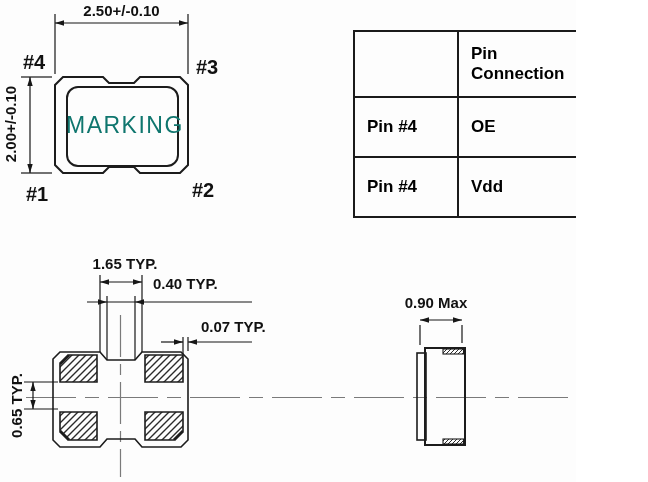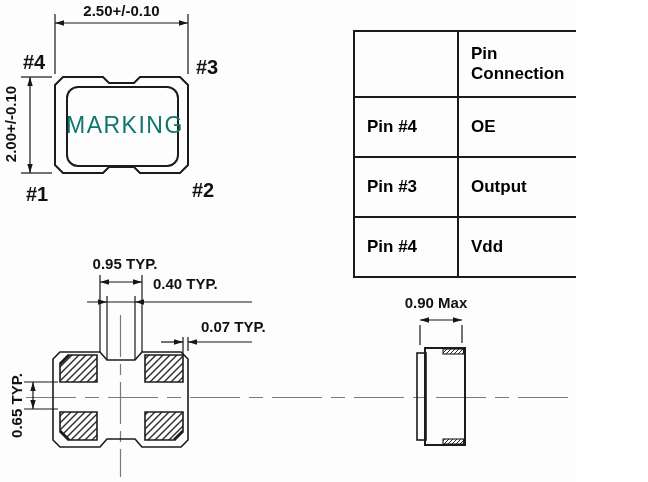--- a/index.html
+++ b/index.html
@@ -148,21 +148,21 @@
   </svg>
 
   <div class="lbl center" style="left:55px; top:3px; width:133px;">2.50+/-0.10</div>
   <div class="lbl rot" style="left:-33px; top:116px; width:88px; height:16px;">2.00+/-0.10</div>
   <div class="lbl pin" style="left:23px; top:51px;">#4</div>
   <div class="lbl pin" style="left:196px; top:56px;">#3</div>
   <div class="lbl pin" style="left:26px; top:183px;">#1</div>
   <div class="lbl pin" style="left:192px; top:179px;">#2</div>
   <div class="lbl marking" style="left:66px; top:113px; width:113px;">MARKING</div>
 
-  <div class="lbl center" style="left:88px; top:256px; width:74px;">0.95 TYP.</div>
+  <div class="lbl center" style="left:88px; top:256px; width:74px;">1.65 TYP.</div>
   <div class="lbl" style="left:153px; top:276px;">0.40 TYP.</div>
   <div class="lbl" style="left:201px; top:319px;">0.07 TYP.</div>
   <div class="lbl rot" style="left:-25px; top:398px; width:82px; height:15px;">0.65 TYP.</div>
 
   <div class="lbl center" style="left:399px; top:295px; width:74px;">0.90 Max</div>
 
   <table class="pin-table">
     <colgroup>
       <col style="width:104px">
       <col style="width:146px">
@@ -170,23 +170,19 @@
     <tbody>
       <tr>
         <td></td>
         <td>Pin Connection</td>
       </tr>
       <tr>
         <td>Pin #4</td>
         <td>OE</td>
       </tr>
       <tr>
-        <td>Pin #3</td>
-        <td>Output</td>
-      </tr>
-      <tr>
         <td>Pin #4</td>
         <td>Vdd</td>
       </tr>
     </tbody>
   </table>
 
 </div>
 
 </body></html>

